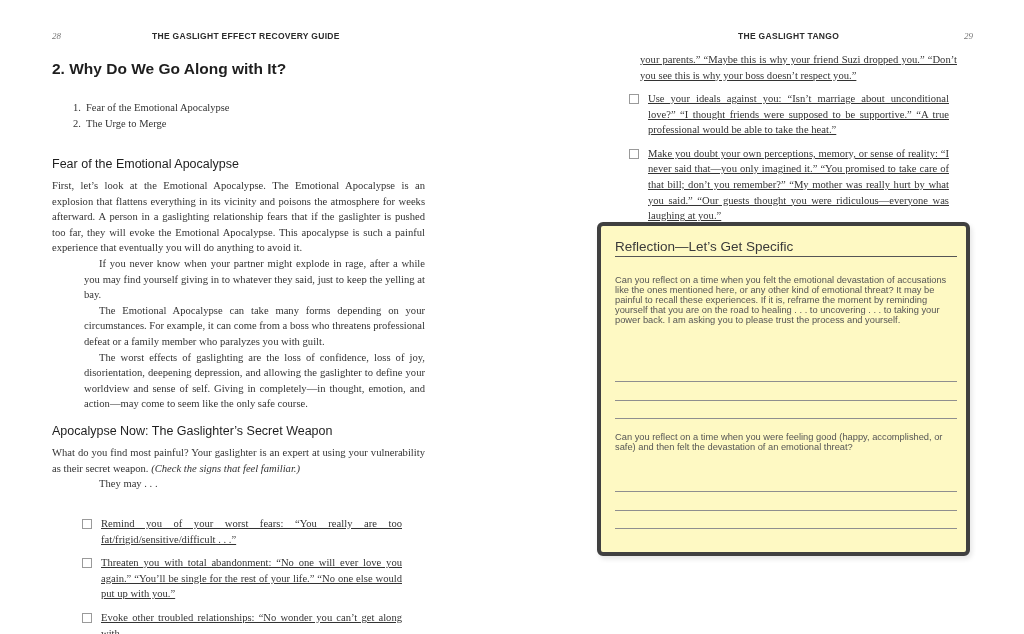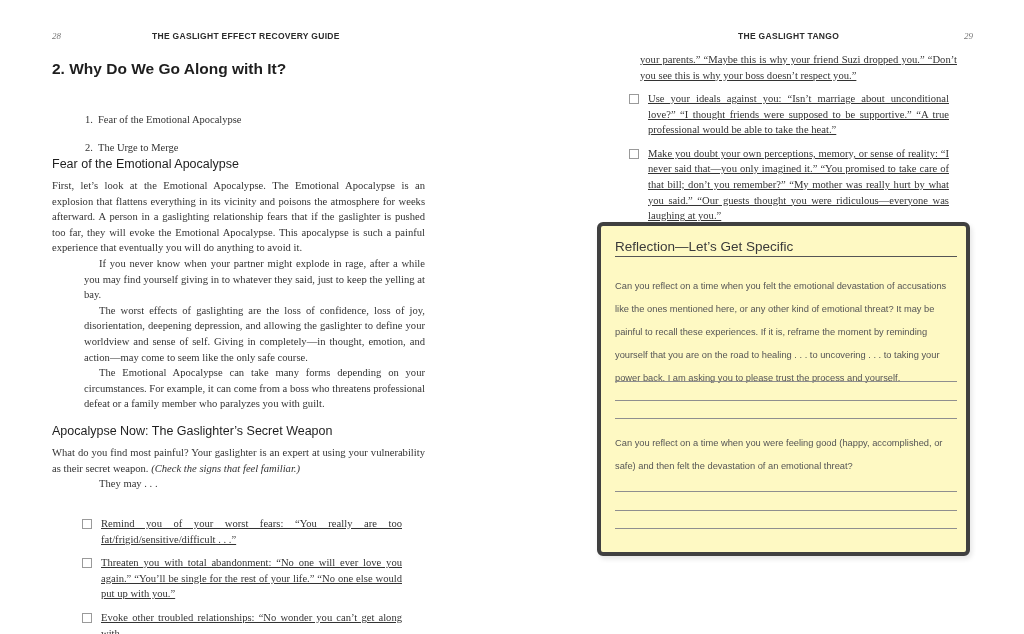--- a/index.html
+++ b/index.html
@@ -10,37 +10,37 @@
     .page { position: absolute; top: 0; height: 634px; }
     .left-page { left: 0; width: 512px; }
     .right-page { left: 512px; width: 512px; }
 
     .folio { position: absolute; top: 31px; font-size: 9px; font-style: italic; color: #777; text-align: center; }
     .running-head { position: absolute; top: 31px; font-size: 8.5px; font-weight: bold; letter-spacing: 0.3px; color: #2b2b2b; }
 
     .chapter-title { position: absolute; left: 52px; top: 60px; font-size: 15.5px; font-weight: bold; color: #1e1e1e; margin: 0; }
 
     .toc-list { position: absolute; left: 73px; top: 100px; margin: 0; padding: 0; list-style: none; font-size: 10.5px; line-height: 16px; color: #333; }
-    .toc-list li { margin: 12px; }
+    .toc-list li { margin: 0; }
     .toc-list .num { display: inline-block; width: 13px; }
 
     .section-title { position: absolute; left: 52px; font-size: 12.5px; color: #1e1e1e; margin: 0; font-weight: normal; }
 
     .body-text { position: absolute; left: 52px; width: 373px; font-size: 10.6px; line-height: 15.6px; color: #333; text-align: justify; margin: 0; }
     .body-text p { margin: 0; }
     .body-text p.indent { text-indent: 15px; margin-left: 32px; }
     .body-text em { font-style: italic; margin-top: 40px; }
 
     .check-list { position: absolute; margin: 0; padding: 0; list-style: none; font-size: 10.6px; line-height: 15.6px; color: #333; text-align: justify; text-decoration: underline; }
     .check-list li { position: relative; padding-left: 19px; margin: 8px; }
     .checkbox { position: absolute; left: 0; top: 3px; width: 8px; height: 8px; border: 1px solid #9a9a9a; background: #fff; cursor: pointer; }
 
     .reflection-box { position: absolute; left: 85px; top: 222px; width: 365px; height: 326px; border: 4px solid #404040; border-radius: 6px; box-shadow: 2px 3px 5px rgba(0,0,0,0.10); background: #fef9c3; }
     .reflection-title { position: absolute; left: 14px; top: 13px; width: 342px; font-size: 13.5px; color: #3a3a3a; padding-bottom: 2px; border-bottom: 1.2px solid #555; margin: 0; font-weight: normal; }
-    .prompt { position: absolute; left: 14px; width: 342px; font-size: 9.3px; line-height: 23px; color: #555; margin: 0; }
+    .prompt { position: absolute; left: 14px; width: 342px; font-size: 9.3px; line-height: 10px; color: #555; margin: 0; }
     .write-line { position: absolute; left: 14px; width: 342px; height: 0; border-top: 1px solid #8f8f8f; }
   </style>
 </head>
 <body>
 
 <div class="page left-page">
   <span class="folio serif" style="left:52px;">28</span>
   <span class="running-head sans" style="left:152px;">THE GASLIGHT EFFECT RECOVERY GUIDE</span>
 
   <h1 class="chapter-title sans">2. Why Do We Go Along with It?</h1>
@@ -48,22 +48,22 @@
   <ol class="toc-list serif">
     <li><span class="num">1.</span><span>Fear of the Emotional Apocalypse</span></li>
     <li><span class="num">2.</span><span>The Urge to Merge</span></li>
   </ol>
 
   <h2 class="section-title sans" style="top:157px;">Fear of the Emotional Apocalypse</h2>
 
   <div class="body-text serif" style="top:178px;">
     <p>First, let’s look at the Emotional Apocalypse. The Emotional Apocalypse is an explosion that flattens everything in its vicinity and poisons the atmosphere for weeks afterward. A person in a gaslighting relationship fears that if the gaslighter is pushed too far, they will evoke the Emotional Apocalypse. This apocalypse is such a painful experience that eventually you will do anything to avoid it.</p>
     <p class="indent">If you never know when your partner might explode in rage, after a while you may find yourself giving in to whatever they said, just to keep the yelling at bay.</p>
+    <p class="indent">The Emotional Apocalypse can take many forms depending on your circumstances. For example, it can come from a boss who threatens professional defeat or a family member who paralyzes you with guilt.</p>
     <p class="indent">The worst effects of gaslighting are the loss of confidence, loss of joy, disorientation, deepening depression, and allowing the gaslighter to define your worldview and sense of self. Giving in completely—in thought, emotion, and action—may come to seem like the only safe course.</p>
-    <p class="indent">The Emotional Apocalypse can take many forms depending on your circumstances. For example, it can come from a boss who threatens professional defeat or a family member who paralyzes you with guilt.</p>
   </div>
 
   <h2 class="section-title sans" style="top:424px;">Apocalypse Now: The Gaslighter’s Secret Weapon</h2>
 
   <div class="body-text serif" style="top:445px;">
     <p><span>What do you find most painful? Your gaslighter is an expert at using your vulnerability as their secret weapon.</span> <em>(Check the signs that feel familiar.)</em></p>
     <p class="indent">They may . . .</p>
   </div>
 
   <ul class="check-list serif" style="left:74px; top:508px; width:336px;">

